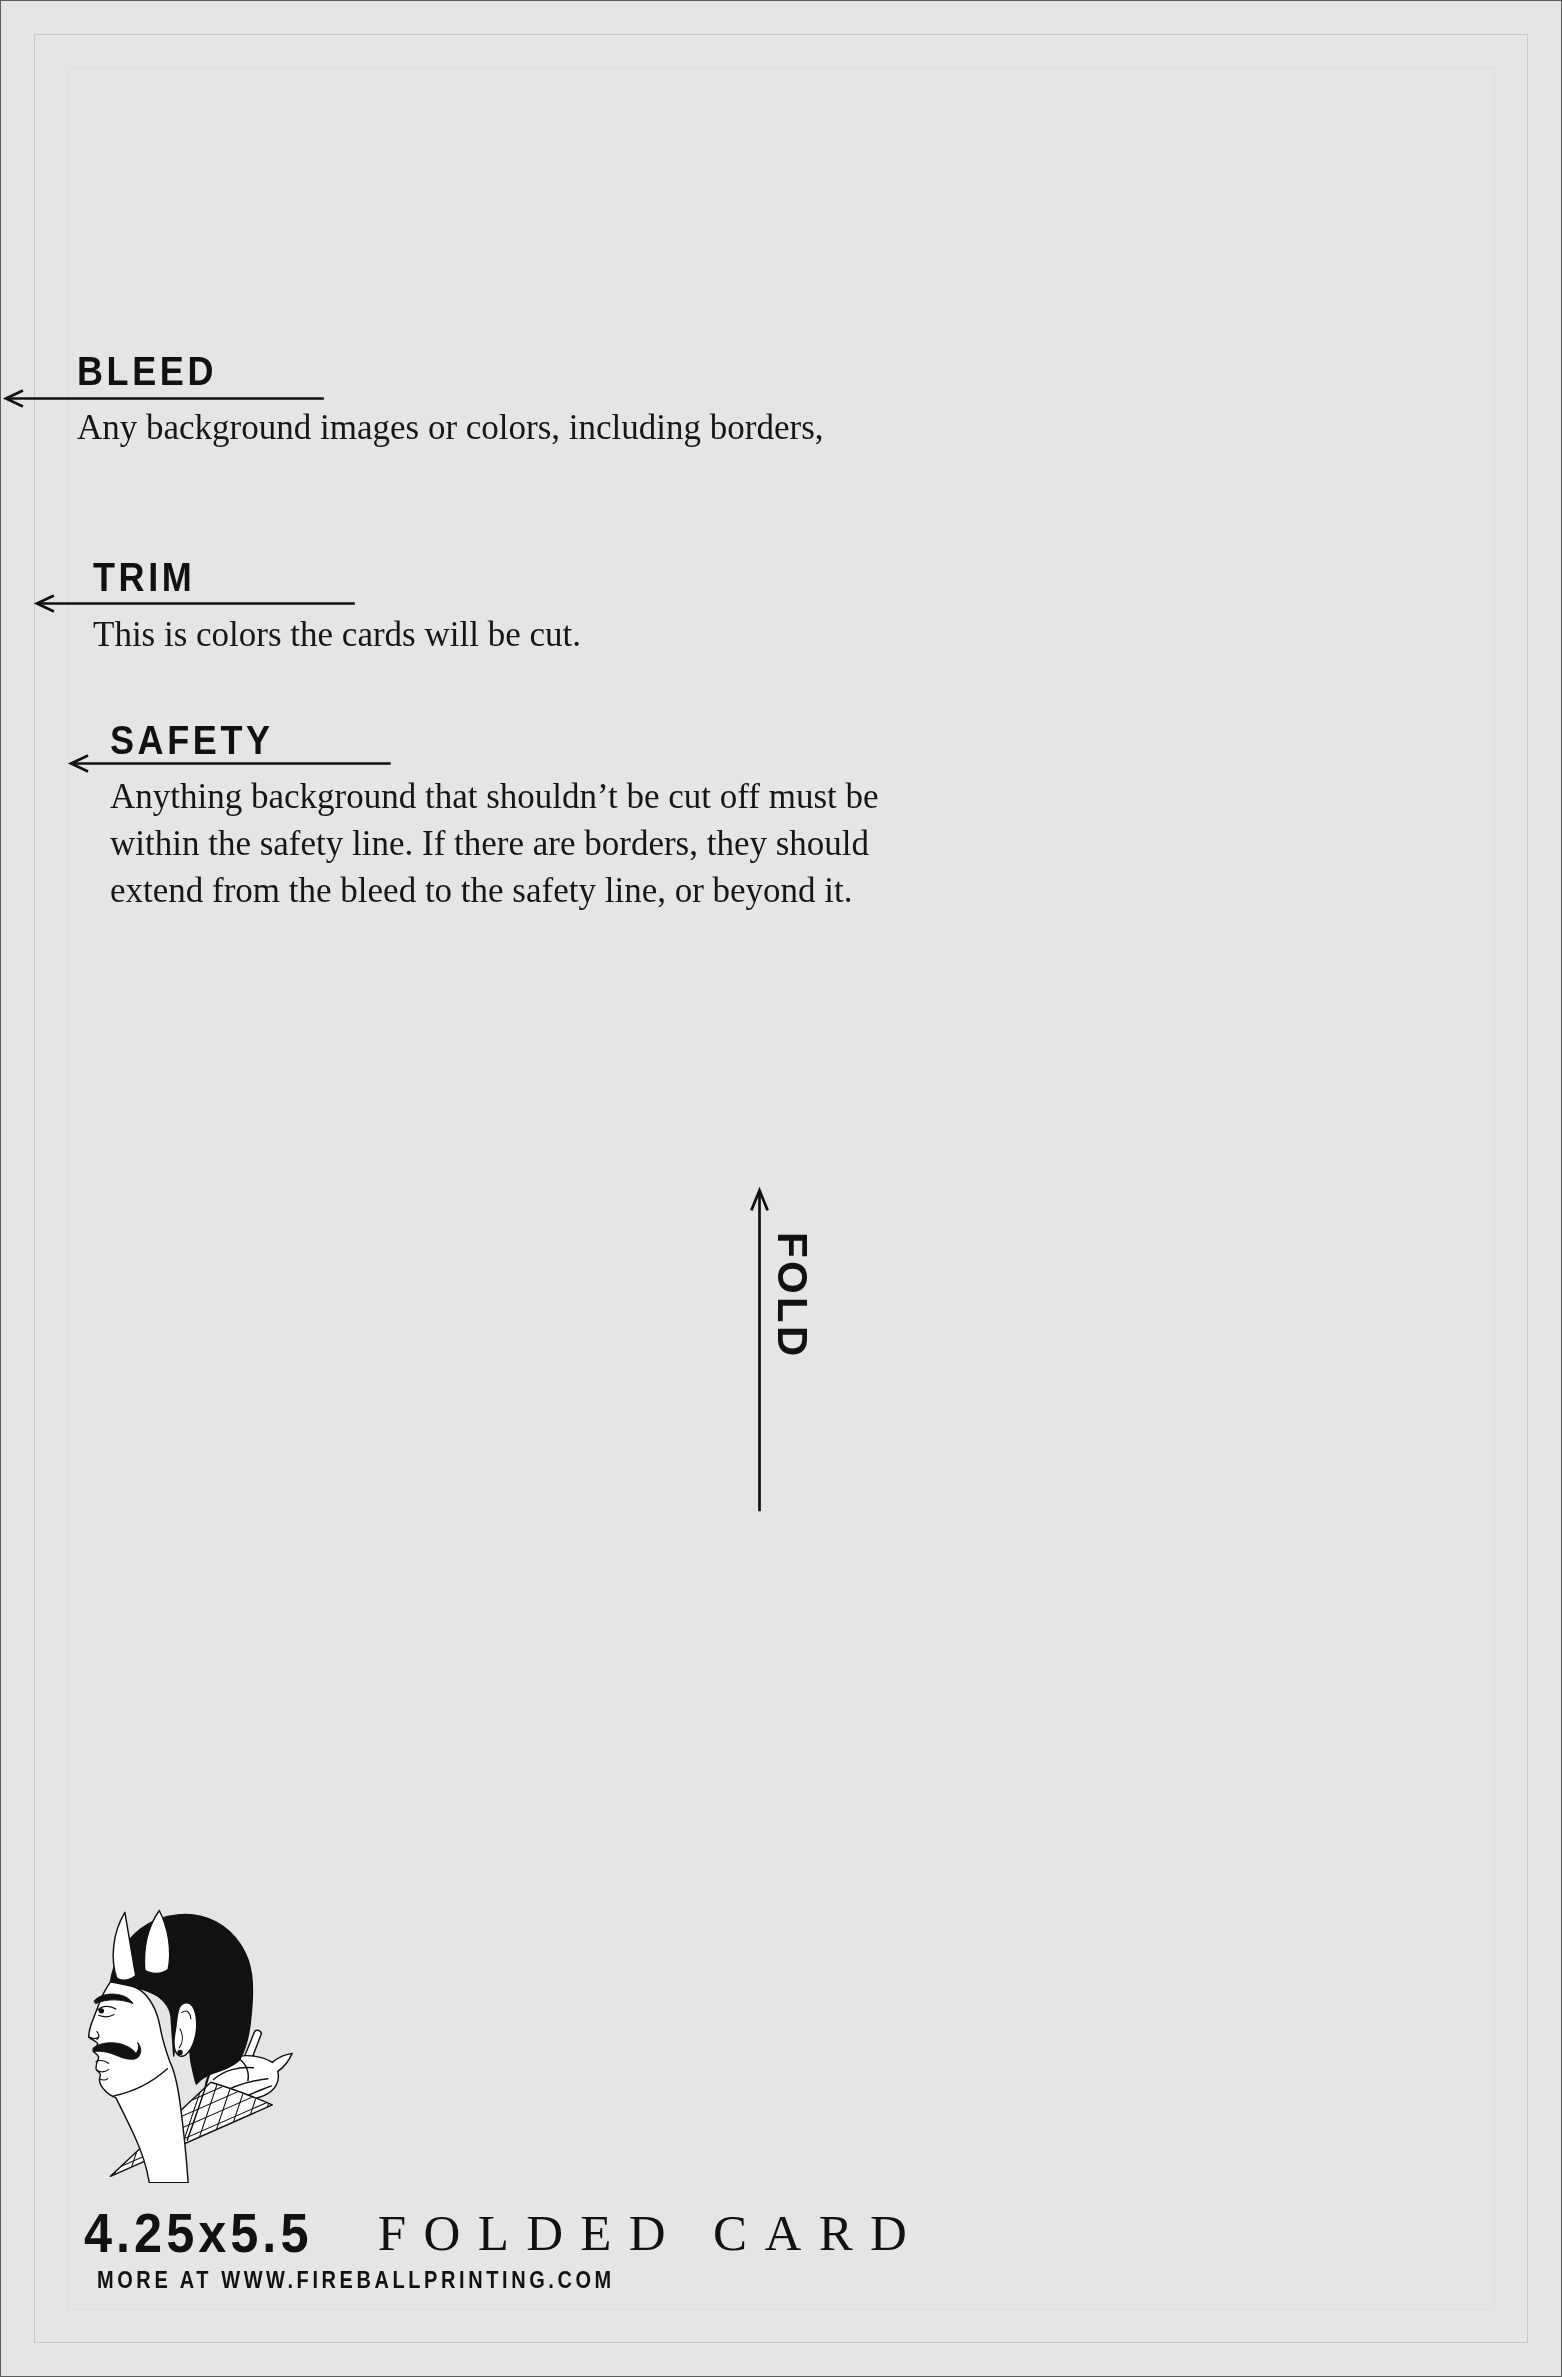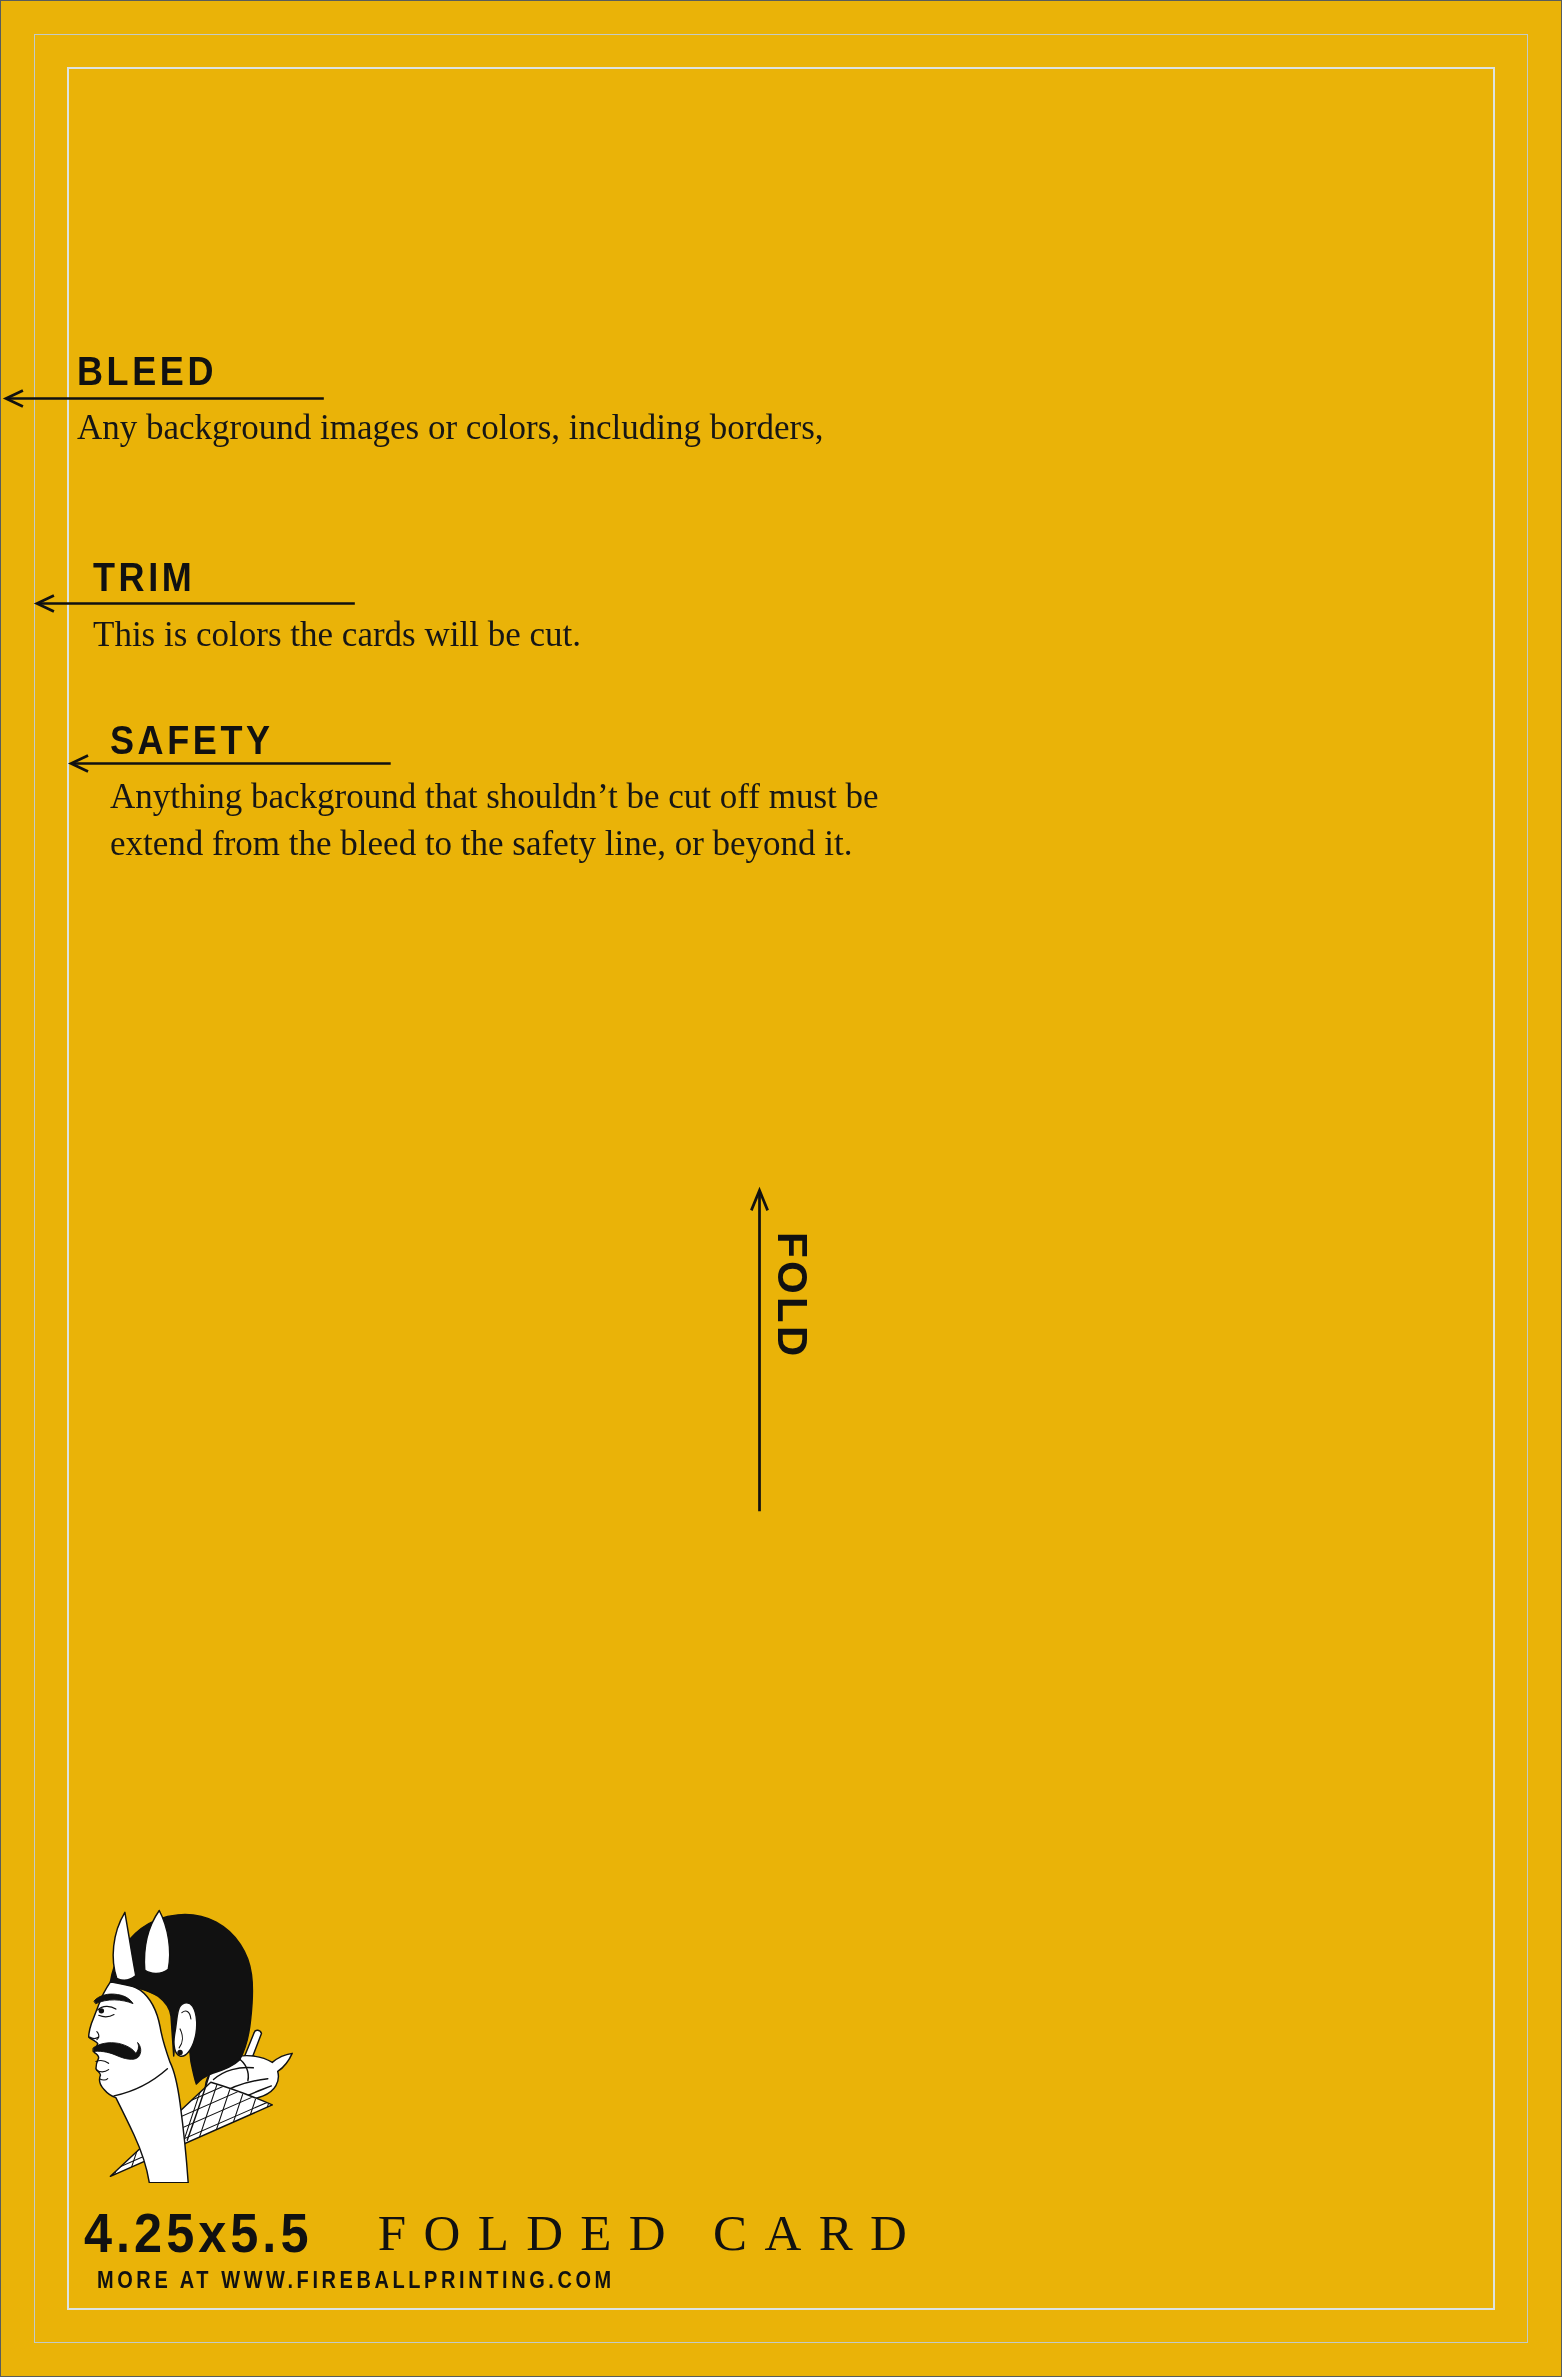--- a/index.html
+++ b/index.html
@@ -1,17 +1,17 @@
 <!DOCTYPE html>
 <html style="font-size:14.5px"><head>
 <meta charset="utf-8">
 <style>
   html,body{margin:0;padding:0;background:#fff;}
   .canvas{
-    position:relative;width:1562px;height:2377px;background:#eab308;
+    position:relative;width:1562px;height:2377px;background:#e5e5e5;
     font-family:"Liberation Sans","DejaVu Sans",sans-serif;color:#111;
     overflow:hidden;
   }
   
   .page-border{position:absolute;inset:0;border:1.8px solid #595d5c;box-sizing:border-box;pointer-events:none;}
   .trim-rect{position:absolute;inset:34px;border:1.8px solid #c2cbc8;box-sizing:border-box;pointer-events:none;}
   .safety-rect{position:absolute;inset:67px;border:2.7px solid #dde3e0;box-sizing:border-box;pointer-events:none;}
 
   .guide-heading{
     position:absolute;font-weight:bold;font-size:40px;line-height:1;
@@ -94,20 +94,21 @@
 
   <div class="guide-heading h-safety">SAFETY</div>
   <svg class="arrow-svg a-safety" width="330" height="25" viewBox="0 0 364 28">
     <g stroke="#111" stroke-width="3" fill="none">
       <line x1="362" y1="14" x2="5" y2="14"></line>
       <polyline points="23,5 4,14 23,23"></polyline>
     </g>
   </svg>
   <div class="guide-desc desc-safety">
     <span class="ln">Anything background that shouldn’t be cut off must be</span>
+    <span class="ln">within the safety line. If there are borders, they should</span>
     <span class="ln">extend from the bleed to the safety line, or beyond it.</span>
   </div>
 
   <svg class="arrow-svg a-fold" width="33" height="330" viewBox="0 0 36 364">
     <g stroke="#111" stroke-width="3" fill="none">
       <line x1="18" y1="360" x2="18" y2="7"></line>
       <polyline points="9,28 18,6 27,28"></polyline>
     </g>
   </svg>
   <div class="fold-label">FOLD</div>

